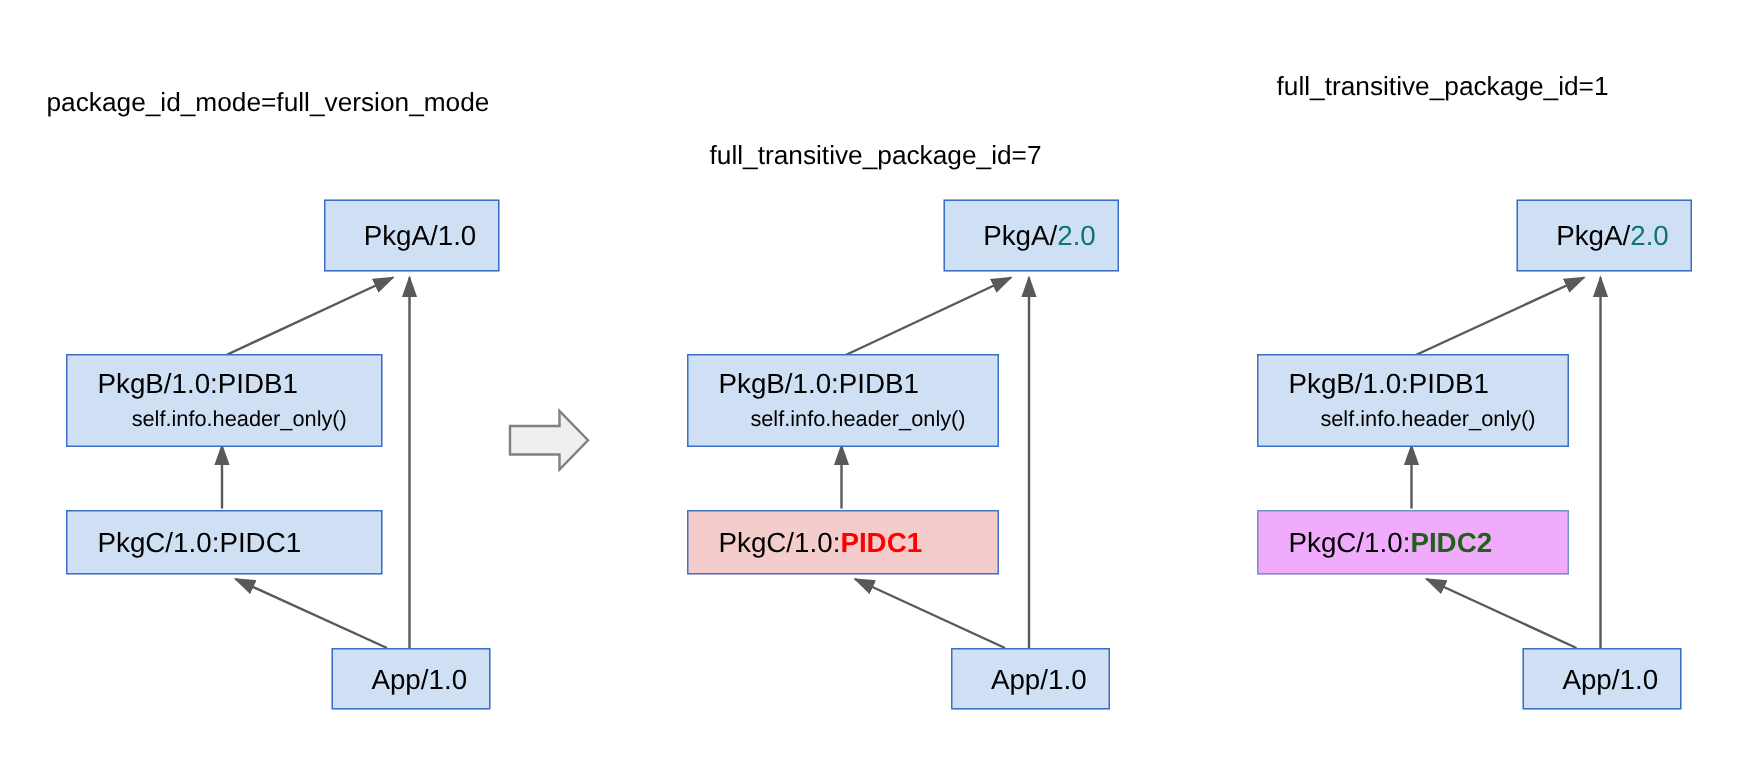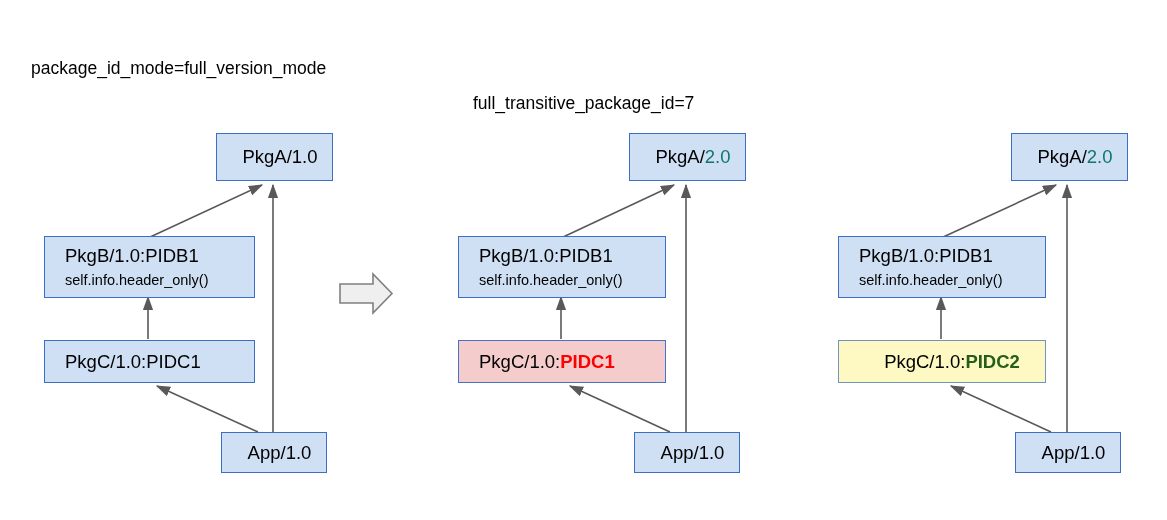--- a/index.html
+++ b/index.html
@@ -53,23 +53,24 @@
   .node .line1 {
     font-size: 18.5px;
     line-height: 22px;
     white-space: pre;
   }
   .node .line2 {
     font-size: 14.5px;
     line-height: 17px;
     white-space: pre;
     margin-top: 5px;
+    text-align: center;
   }
   .node.pink  { background: #f5cccc; border-color: #4472c4; }
-  .node.green { background: #fef9c3; border-color: #6f94c0; align-items: center; }
+  .node.green { background: #f0abfc; border-color: #6f94c0; }
 
   .accent-red   { color: #0f766e; }
   .accent-redb  { color: #ff0000; font-weight: bold; }
   .accent-green { color: #255e1a; font-weight: bold; }
 
   
   .arrows {
     position: absolute;
     left: 0; top: 0;
     width: 1167px; height: 520px;
@@ -80,20 +81,21 @@
 <body>
 
 <div class="canvas">
 
   <div class="col-title" id="title-col1">package_id_mode=full_version_mode</div>
 
   <div class="col-title" id="title-col2">
     <div>full_transitive_package_id=7</div>
   </div>
 
+  <div class="col-title" id="title-col3">full_transitive_package_id=1</div>
 
   <svg class="arrows" viewBox="0 0 1167 520" width="1167" height="520">
     <defs>
       <marker id="ah" markerWidth="10" markerHeight="10" refX="8.2" refY="3.2" orient="auto" markerUnits="strokeWidth">
         <path d="M0,0 L9,3.2 L0,6.4 z" fill="#595959"></path>
       </marker>
     </defs>
 
     <line x1="148" y1="238" x2="262" y2="185" stroke="#595959" stroke-width="1.6" marker-end="url(#ah)"></line>
 

